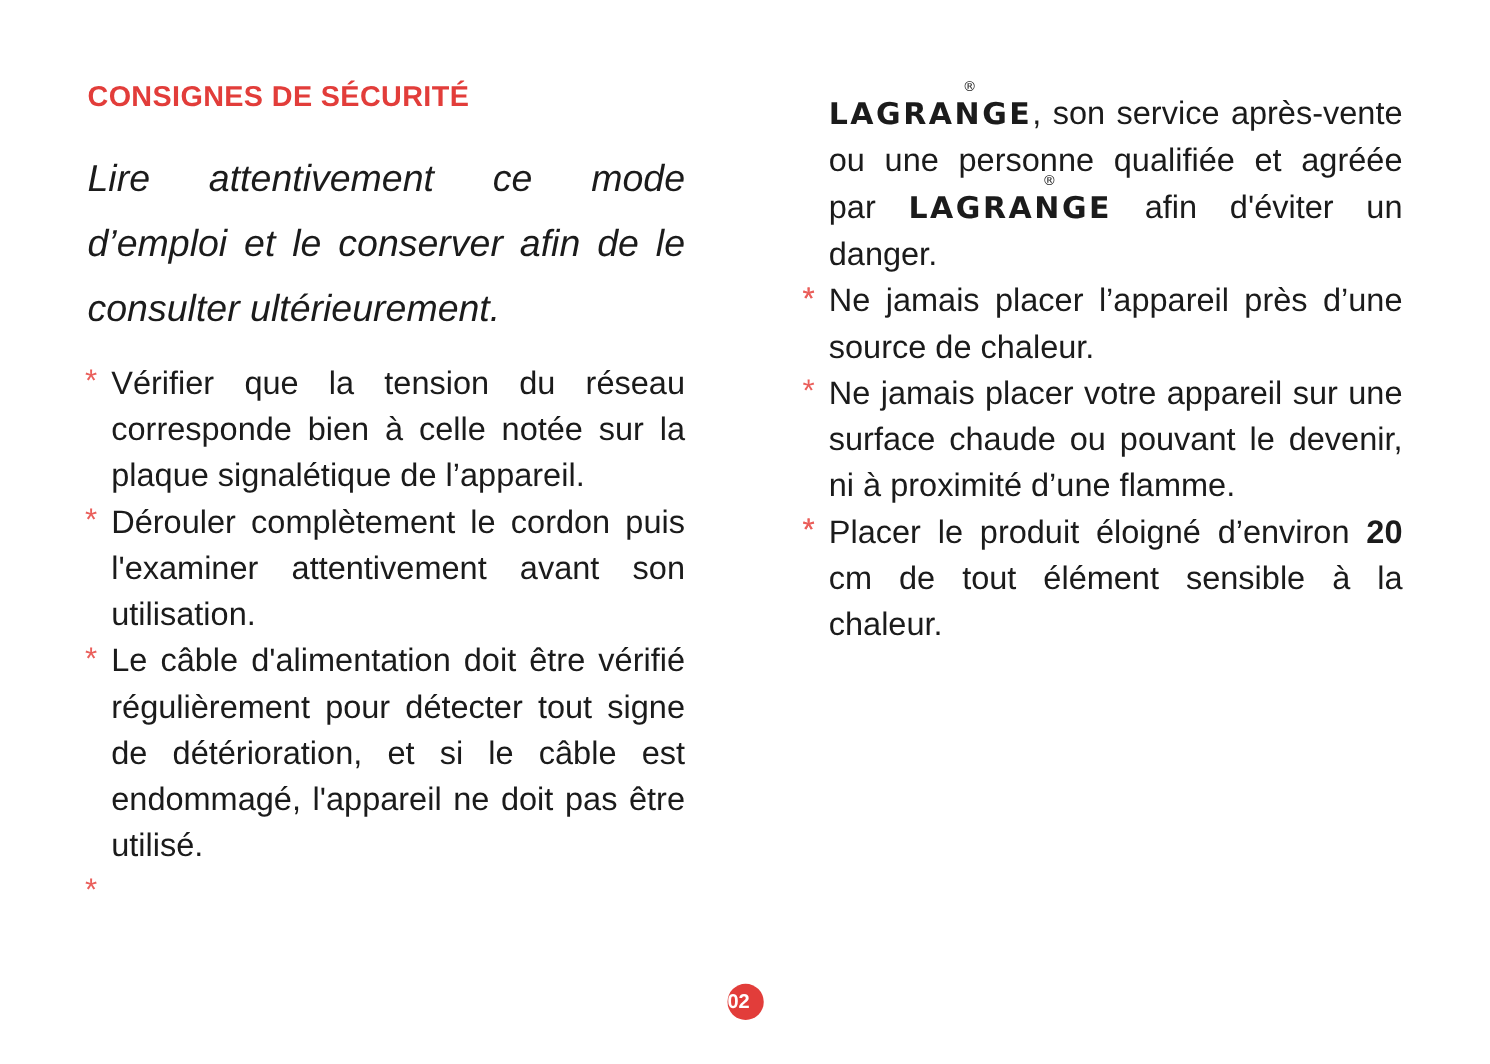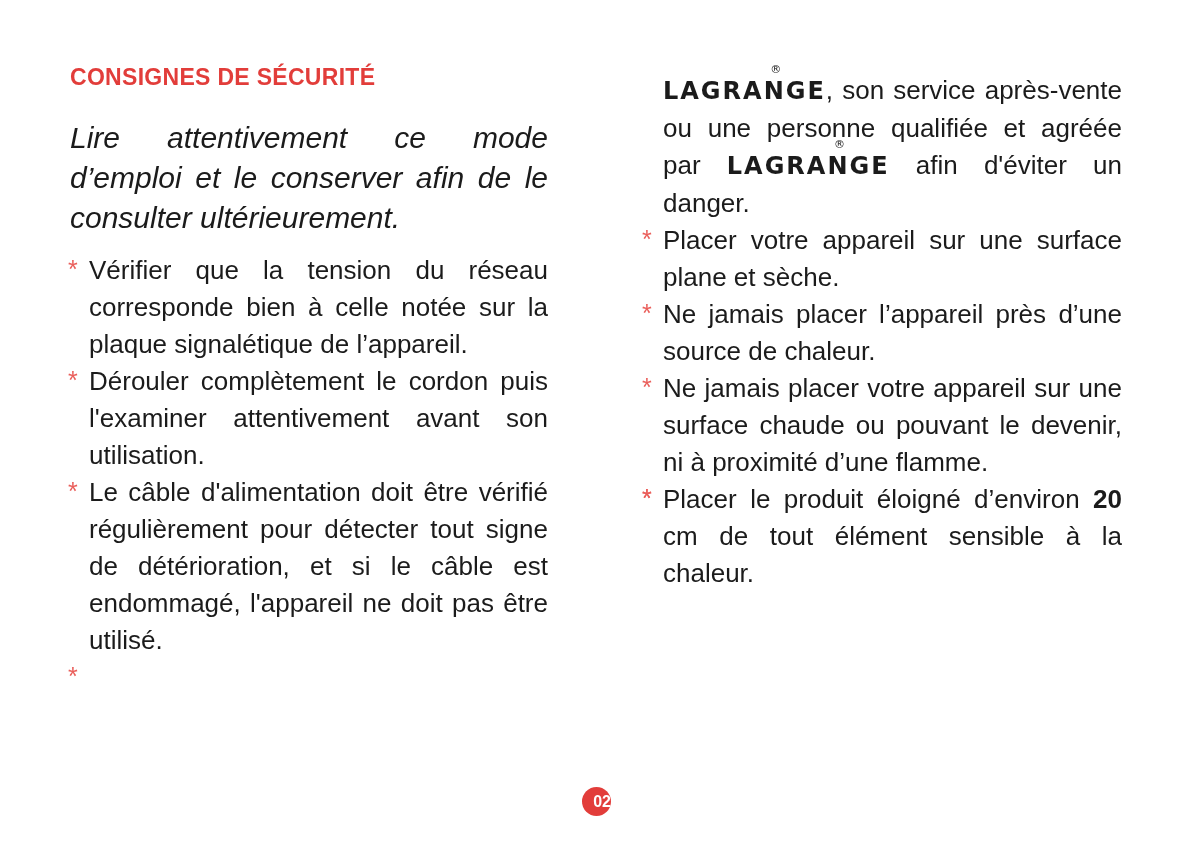--- a/index.html
+++ b/index.html
@@ -23,21 +23,21 @@
   .heading{
     margin:0 0 27px 0;
     font-size:23px;
     font-weight:700;
     letter-spacing:0.3px;
     color:var(--red);
   }
   .intro{
     margin:0 0 14px 0;
     font-size:30px;
-    line-height:40px;
+    line-height:52px;
     font-style:italic;
     text-align:justify;
   }
   .bullets{font-size:26px;line-height:37px;}
   .bullet{
     position:relative;
     padding-left:19px;
     text-align:justify;
   }
   .star{
@@ -73,21 +73,21 @@
     letter-spacing:0;
     line-height:11px;
   }
   .page-badge{
     position:absolute;
     left:582px;top:787px;
     width:29px;height:29px;
     border-radius:50%;
     background:var(--red);
     color:#ffffff;
-    display:flex;align-items:center;justify-content:flex-end;
+    display:flex;align-items:center;justify-content:flex-start;
     font-size:16px;font-weight:700;
   }
 </style>
 </head>
 <body>
 
 <div class="page">
 
   <div class="col col-left">
     <h1 class="heading">CONSIGNES DE SÉCURITÉ</h1>
@@ -96,21 +96,21 @@
         <div class="bullet"><span class="star">*</span><span>Vérifier que la tension du réseau corresponde bien à celle notée sur la plaque signalétique de l’appareil.</span></div>
         <div class="bullet"><span class="star">*</span><span>Dérouler complètement le cordon puis l'examiner attentivement avant son utilisation.</span></div>
         <div class="bullet"><span class="star">*</span><span>Le câble d'alimentation doit être vérifié régulièrement pour détecter tout signe de détérioration, et si le câble est endommagé, l'appareil ne doit pas être utilisé.</span></div>
         <div class="bullet"><span class="star">*</span></div>
       </div>
   </div>
 
   <div class="col col-right">
     <p class="continuation"><span class="brand">LAGRA<span class="nwrap">N<span class="reg">®</span></span>GE</span><span>, son service après-vente ou une personne qualifiée et agréée par </span><span class="brand">LAGRA<span class="nwrap">N<span class="reg">®</span></span>GE</span><span> afin d'éviter un danger.</span></p>
     <div class="bullets">
-        <div class="bullet"><span class="star">*</span><span>Placer votre appareil sur une surface plane et sèche.</span></div>
+        <div class="bullet"><span class="star">*</span></div>
         <div class="bullet"><span class="star">*</span><span>Ne jamais placer l’appareil près d’une source de chaleur.</span></div>
         <div class="bullet"><span class="star">*</span><span>Ne jamais placer votre appareil sur une surface chaude ou pouvant le devenir, ni à proximité d’une flamme.</span></div>
         <div class="bullet"><span class="star">*</span></div>
         <div class="bullet"><span class="star">*</span><span>Placer le produit éloigné d’environ </span><span class="bold">20</span><span> cm de tout élément sensible à la chaleur.</span></div>
       </div>
   </div>
 
   <div class="page-badge">
     <span>02</span>
   </div>

